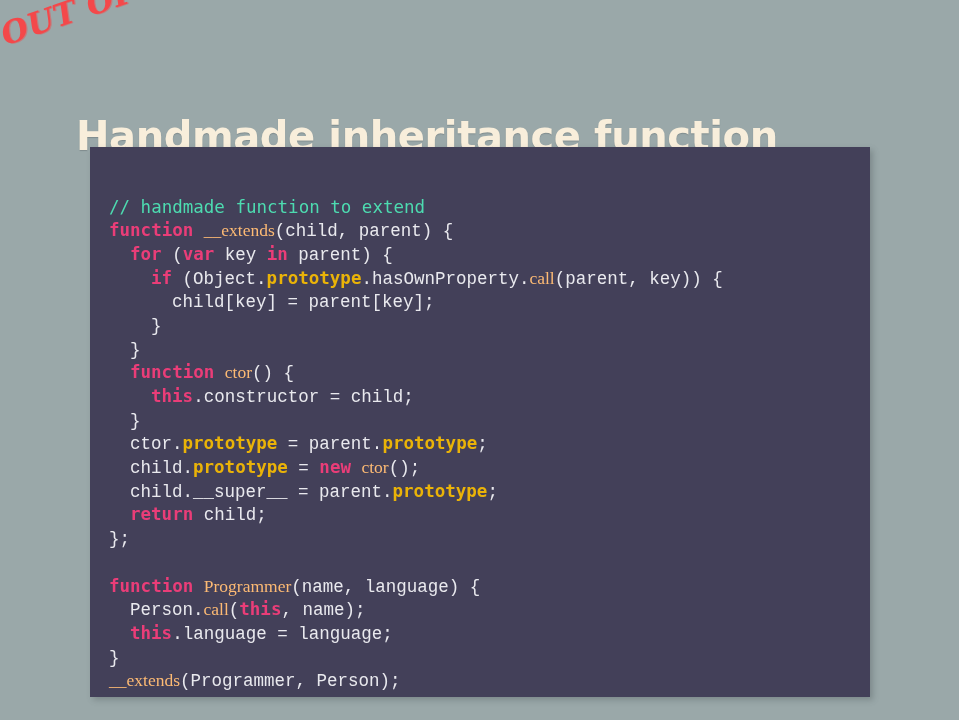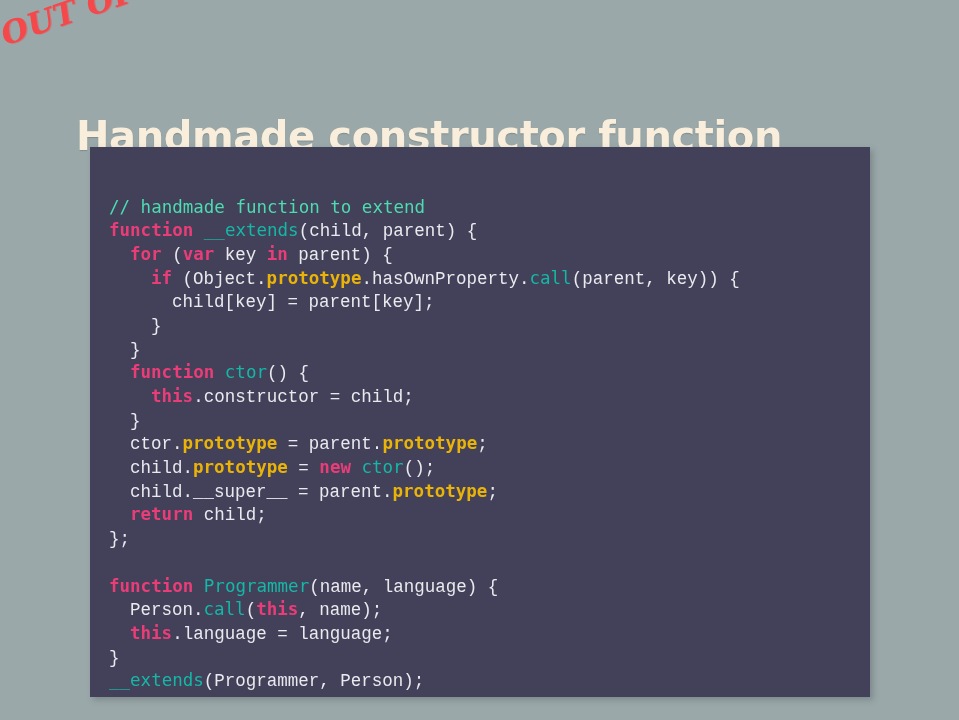--- a/index.html
+++ b/index.html
@@ -80,30 +80,30 @@
     white-space: pre;
     color: #e9e9ee;
     tab-size: 2;
   }
 
   .ln { display: block; height: 23.7px; }
 
   
   .c-com { color: #4ddbb0; }            
   .c-kw  { color: #ea3d78; font-weight: bold; text-align: right; }  
-  .c-fn  { color: #14b8a6; }            
+  .c-fn  { color: #fdba74; font-family: Liberation Serif, serif; }            
   .c-prop{ color: #eab308; font-weight: bold; }  
   .c-txt { color: #e9e9ee; font-family: Liberation Mono, monospace; }            
 </style>
 </head>
 <body>
 
 <div id="slide">
 
   <div id="stamp">OUT OF DATE!</div>
 
-  <h1 id="title">Handmade constructor function</h1>
+  <h1 id="title">Handmade inheritance function</h1>
 
   <div id="code-panel">
     <pre id="code-block"><span class="ln"><span class="c-com">// handmade function to extend</span></span><span class="ln"><span class="c-kw">function</span><span class="c-txt"> </span><span class="c-fn">__extends</span><span class="c-txt">(child, parent) {</span></span><span class="ln"><span class="c-txt">  </span><span class="c-kw">for</span><span class="c-txt"> (</span><span class="c-kw">var</span><span class="c-txt"> key </span><span class="c-kw">in</span><span class="c-txt"> parent) {</span></span><span class="ln"><span class="c-txt">    </span><span class="c-kw">if</span><span class="c-txt"> (Object.</span><span class="c-prop">prototype</span><span class="c-txt">.hasOwnProperty.</span><span class="c-fn">call</span><span class="c-txt">(parent, key)) {</span></span><span class="ln"><span class="c-txt">      child[key] = parent[key];</span></span><span class="ln"><span class="c-txt">    }</span></span><span class="ln"><span class="c-txt">  }</span></span><span class="ln"><span class="c-txt">  </span><span class="c-kw">function</span><span class="c-txt"> </span><span class="c-fn">ctor</span><span class="c-txt">() {</span></span><span class="ln"><span class="c-txt">    </span><span class="c-kw">this</span><span class="c-txt">.constructor = child;</span></span><span class="ln"><span class="c-txt">  }</span></span><span class="ln"><span class="c-txt">  ctor.</span><span class="c-prop">prototype</span><span class="c-txt"> = parent.</span><span class="c-prop">prototype</span><span class="c-txt">;</span></span><span class="ln"><span class="c-txt">  child.</span><span class="c-prop">prototype</span><span class="c-txt"> = </span><span class="c-kw">new</span><span class="c-txt"> </span><span class="c-fn">ctor</span><span class="c-txt">();</span></span><span class="ln"><span class="c-txt">  child.__super__ = parent.</span><span class="c-prop">prototype</span><span class="c-txt">;</span></span><span class="ln"><span class="c-txt">  </span><span class="c-kw">return</span><span class="c-txt"> child;</span></span><span class="ln"><span class="c-txt">};</span></span><span class="ln"> </span><span class="ln"><span class="c-kw">function</span><span class="c-txt"> </span><span class="c-fn">Programmer</span><span class="c-txt">(name, language) {</span></span><span class="ln"><span class="c-txt">  Person.</span><span class="c-fn">call</span><span class="c-txt">(</span><span class="c-kw">this</span><span class="c-txt">, name);</span></span><span class="ln"><span class="c-txt">  </span><span class="c-kw">this</span><span class="c-txt">.language = language;</span></span><span class="ln"><span class="c-txt">}</span></span><span class="ln"><span class="c-fn">__extends</span><span class="c-txt">(Programmer, Person);</span></span></pre>
   </div>
 
 </div>
 
 </body></html>

